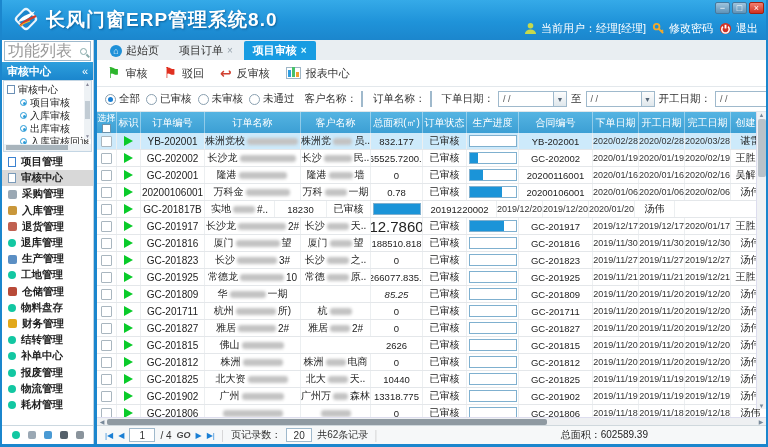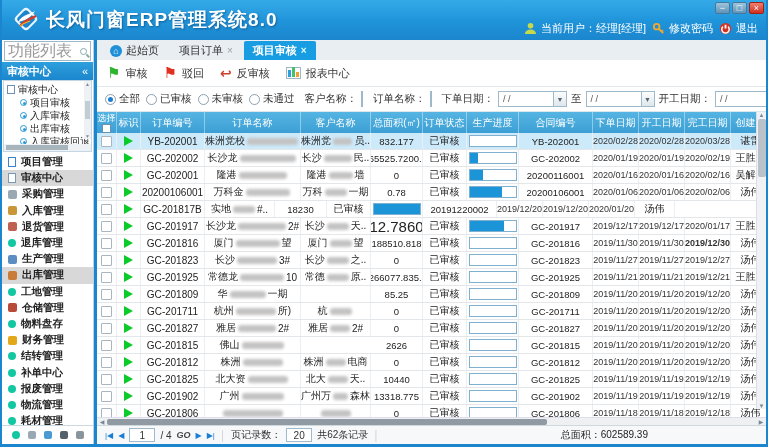--- a/index.html
+++ b/index.html
@@ -229,24 +229,20 @@
             <span>退货管理</span>
           </div>
           <div class="mi">
             <span class="mic ic-dot" style="background: rgb(18, 199, 162);"></span>
             <span>退库管理</span>
           </div>
           <div class="mi">
             <span class="mic ic-rect" style="background: rgb(91, 143, 196);"></span>
             <span>生产管理</span>
           </div>
-          <div class="mi on">
-            <span class="mic ic-rect" style="background: rgb(201, 123, 58);"></span>
-            <span>出库管理</span>
-          </div>
           <div class="mi">
             <span class="mic ic-dot" style="background: rgb(18, 199, 162);"></span>
             <span>工地管理</span>
           </div>
           <div class="mi">
             <span class="mic ic-rect" style="background: rgb(184, 74, 56);"></span>
             <span>仓储管理</span>
           </div>
           <div class="mi">
             <span class="mic ic-dot" style="background: rgb(18, 199, 162);"></span>
@@ -607,21 +603,21 @@
                 <div class="gc" style="flex: 0 0 52px; width: 52px; font-size: 9.5px;">188510.818</div>
                 <div class="gc" style="flex: 0 0 44px; width: 44px;">已审核</div>
                 <div class="gc" style="flex: 0 0 52px; width: 52px;">
                   <span class="pbox">
                     <span class="pfill" style="display: block; width: 0%;"></span>
                   </span>
                 </div>
                 <div class="gc" style="flex: 0 0 74px; width: 74px; font-size: 9.5px;">GC-201816</div>
                 <div class="gc dt" style="flex: 0 0 46px; width: 46px;">2019/11/30</div>
                 <div class="gc dt" style="flex: 0 0 46px; width: 46px;">2019/11/30</div>
-                <div class="gc dt" style="flex: 0 0 46px; width: 46px; font-weight: bold;">2019/12/30</div>
+                <div class="gc dt" style="flex: 0 0 46px; width: 46px;">2019/12/30</div>
                 <div class="gc" style="flex: 0 0 40px; width: 40px;">汤伟</div>
               </div>
               <div class="grow">
                 <div class="gc" style="flex: 0 0 20px; width: 20px;">
                   <span class="cb"></span>
                 </div>
                 <div class="gc" style="flex: 0 0 24px; width: 24px;">
                   <span class="tri"></span>
                 </div>
                 <div class="gc" style="flex: 0 0 64px; width: 64px;">GC-201823</div>
@@ -690,21 +686,21 @@
                 <div class="gc" style="flex: 0 0 96px; width: 96px;">
                   <span>华</span>
                   <span class="pill" style="width: 36px;"></span>
                   <span>一期</span>
                 </div>
                 <div class="gc" style="flex: 0 0 70px; width: 70px; gap: 42px;">
                   <span>华滨</span>
                   <span class="pill" style="width: 20px;"></span>
                   <span>期</span>
                 </div>
-                <div class="gc" style="flex: 0 0 52px; width: 52px; font-size: 9.5px;">85.25</div>
+                <div class="gc" style="flex: 0 0 52px; width: 52px; font-size: 9.5px; font-style: italic;">85.25</div>
                 <div class="gc" style="flex: 0 0 44px; width: 44px;">已审核</div>
                 <div class="gc" style="flex: 0 0 52px; width: 52px;">
                   <span class="pbox">
                     <span class="pfill" style="display: block; width: 0%;"></span>
                   </span>
                 </div>
                 <div class="gc" style="flex: 0 0 74px; width: 74px; font-size: 9.5px;">GC-201809</div>
                 <div class="gc dt" style="flex: 0 0 46px; width: 46px;">2019/11/20</div>
                 <div class="gc dt" style="flex: 0 0 46px; width: 46px;">2019/11/20</div>
                 <div class="gc dt" style="flex: 0 0 46px; width: 46px;">2019/12/20</div>

